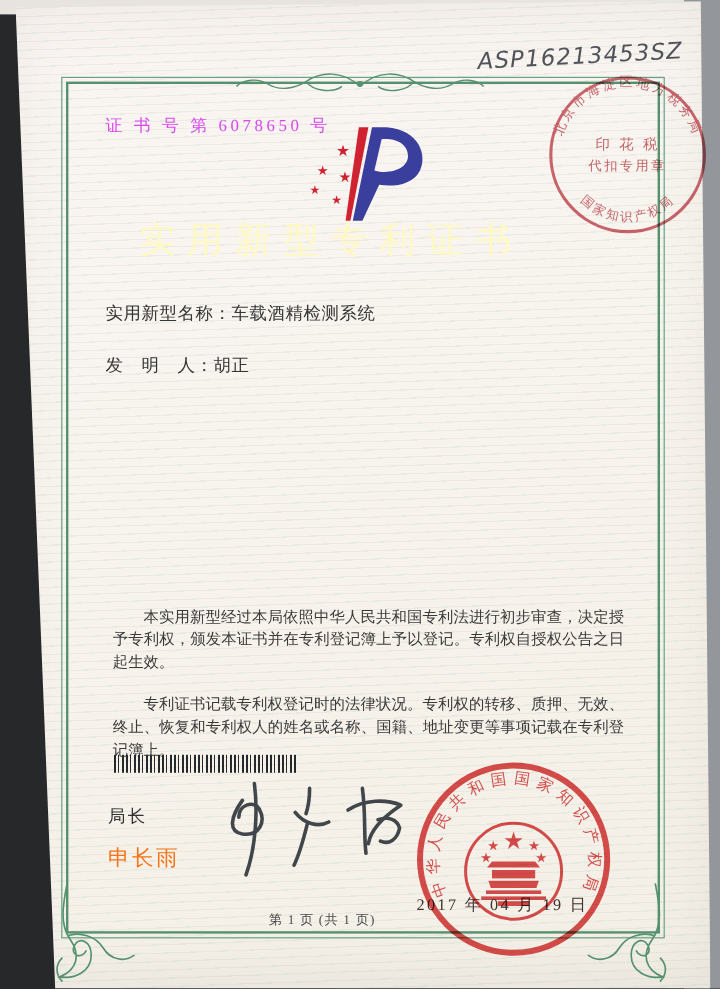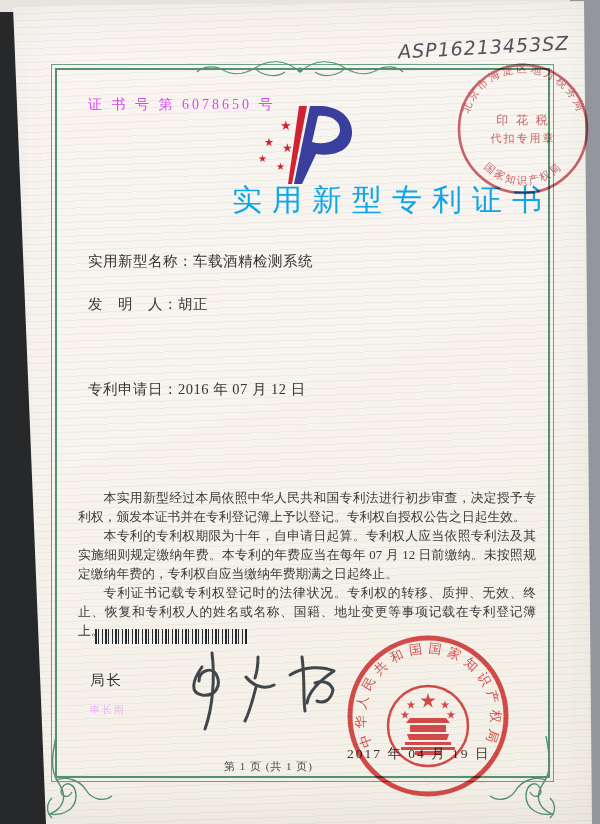--- a/index.html
+++ b/index.html
@@ -16,31 +16,31 @@
          background:repeating-linear-gradient(178deg,rgba(150,185,170,.14) 0 1px,transparent 1px 7px);
          clip-path:polygon(13px 6px,584px 1px,592px 824px,46px 824px);}
   
   .frame{position:absolute;left:55px;top:68px;width:491px;height:706px;
          border:2px solid #55916f;outline:1px solid #6aa184;outline-offset:3px;}
   .ornament{position:absolute;color:#55916f;}
   
   .cert-no{position:absolute;left:88px;top:96px;font-size:14px;letter-spacing:3px;color:#d946ef;}
   .hand-note{position:absolute;left:398px;top:36px;font-family:"DejaVu Sans",sans-serif;
          font-style:italic;font-size:19px;color:#50535a;transform:rotate(-3deg);letter-spacing:1px;}
-  .title{position:absolute;left:0;top:180px;width:552px;text-align:right;font-size:30px;
-         letter-spacing:10px;color:#0ea5e9;font-weight:500;}
+  .title{position:absolute;left:0;top:180px;width:552px;text-align:center;font-size:30px;
+         letter-spacing:10px;color:#fef9c3;font-weight:500;}
   .field{position:absolute;left:88px;font-size:14.5px;color:#353535;letter-spacing:.5px;white-space:nowrap;}
   .f0{top:252px}.f1{top:295px}.f2{top:338px}.f3{top:380px}.f4{top:422px}.f5{top:465px}
   .paras{position:absolute;left:78px;top:489px;width:458px;font-size:12.8px;line-height:19px;
          color:#3a3a3a;text-align:justify;}
-  .paras p{margin:0;text-indent:2em;}
+  .paras p{margin:16px;text-indent:2em;}
   .barcode{position:absolute;left:95px;top:629px;width:153px;height:15px;
          background:repeating-linear-gradient(90deg,#26292b 0 2px,transparent 2px 3px,#26292b 3px 4px,transparent 4px 7px,#26292b 7px 8px,transparent 8px 10px);}
   .director{position:absolute;left:90px;top:671px;font-size:14.5px;color:#323232;letter-spacing:2px;}
-  .director-name{position:absolute;left:90px;top:703px;font-size:10px;color:#f0abfc;letter-spacing:2px;}
+  .director-name{position:absolute;left:90px;top:703px;font-size:18px;color:#f97316;letter-spacing:2px;}
   .sig{position:absolute;left:172px;top:645px;width:180px;height:100px;}
   .seal{position:absolute;mix-blend-mode:multiply;}
   .seal-top{left:452px;top:58px;width:142px;height:142px;opacity:.85;}
   .seal-bottom{left:343px;top:631px;width:170px;height:170px;opacity:.9;}
   .seal-date{position:absolute;left:347px;top:745px;font-size:13.5px;letter-spacing:2px;
          color:#433434;mix-blend-mode:multiply;white-space:nowrap;}
   .footer{position:absolute;left:0;top:759px;width:537px;text-align:center;font-size:11px;
          color:#4a4a4a;letter-spacing:1px;}
 </style>
 </head>
@@ -90,25 +90,23 @@
       <text x="32" y="52" font-size="12">★</text>
       <text x="8" y="62" font-size="10">★</text>
       <text x="26" y="70" font-size="10">★</text>
     </g>
   </svg>
 
   <div class="title">实用新型专利证书</div>
 
   <div class="field f0"><span>实用新型名称：</span><span>车载酒精检测系统</span></div>
   <div class="field f1"><span>发　明　人：</span><span>胡正</span></div>
-  <div class="field f3"><span>专利申请日：</span><span>2016 年 07 月 12 日</span></div>
 
   <div class="paras">
     <p>本实用新型经过本局依照中华人民共和国专利法进行初步审查，决定授予专利权，颁发本证书并在专利登记簿上予以登记。专利权自授权公告之日起生效。</p>
-    <p>本专利的专利权期限为十年，自申请日起算。专利权人应当依照专利法及其实施细则规定缴纳年费。本专利的年费应当在每年 07 月 12 日前缴纳。未按照规定缴纳年费的，专利权自应当缴纳年费期满之日起终止。</p>
     <p>专利证书记载专利权登记时的法律状况。专利权的转移、质押、无效、终止、恢复和专利权人的姓名或名称、国籍、地址变更等事项记载在专利登记簿上。</p>
   </div>
 
   <div class="barcode"></div>
 
   <div class="director">局长</div>
   <div class="director-name">申长雨</div>
 
   <svg class="sig" viewBox="0 0 180 100">
     <g fill="none" stroke="#41464a" stroke-width="3" stroke-linecap="round" stroke-linejoin="round">

